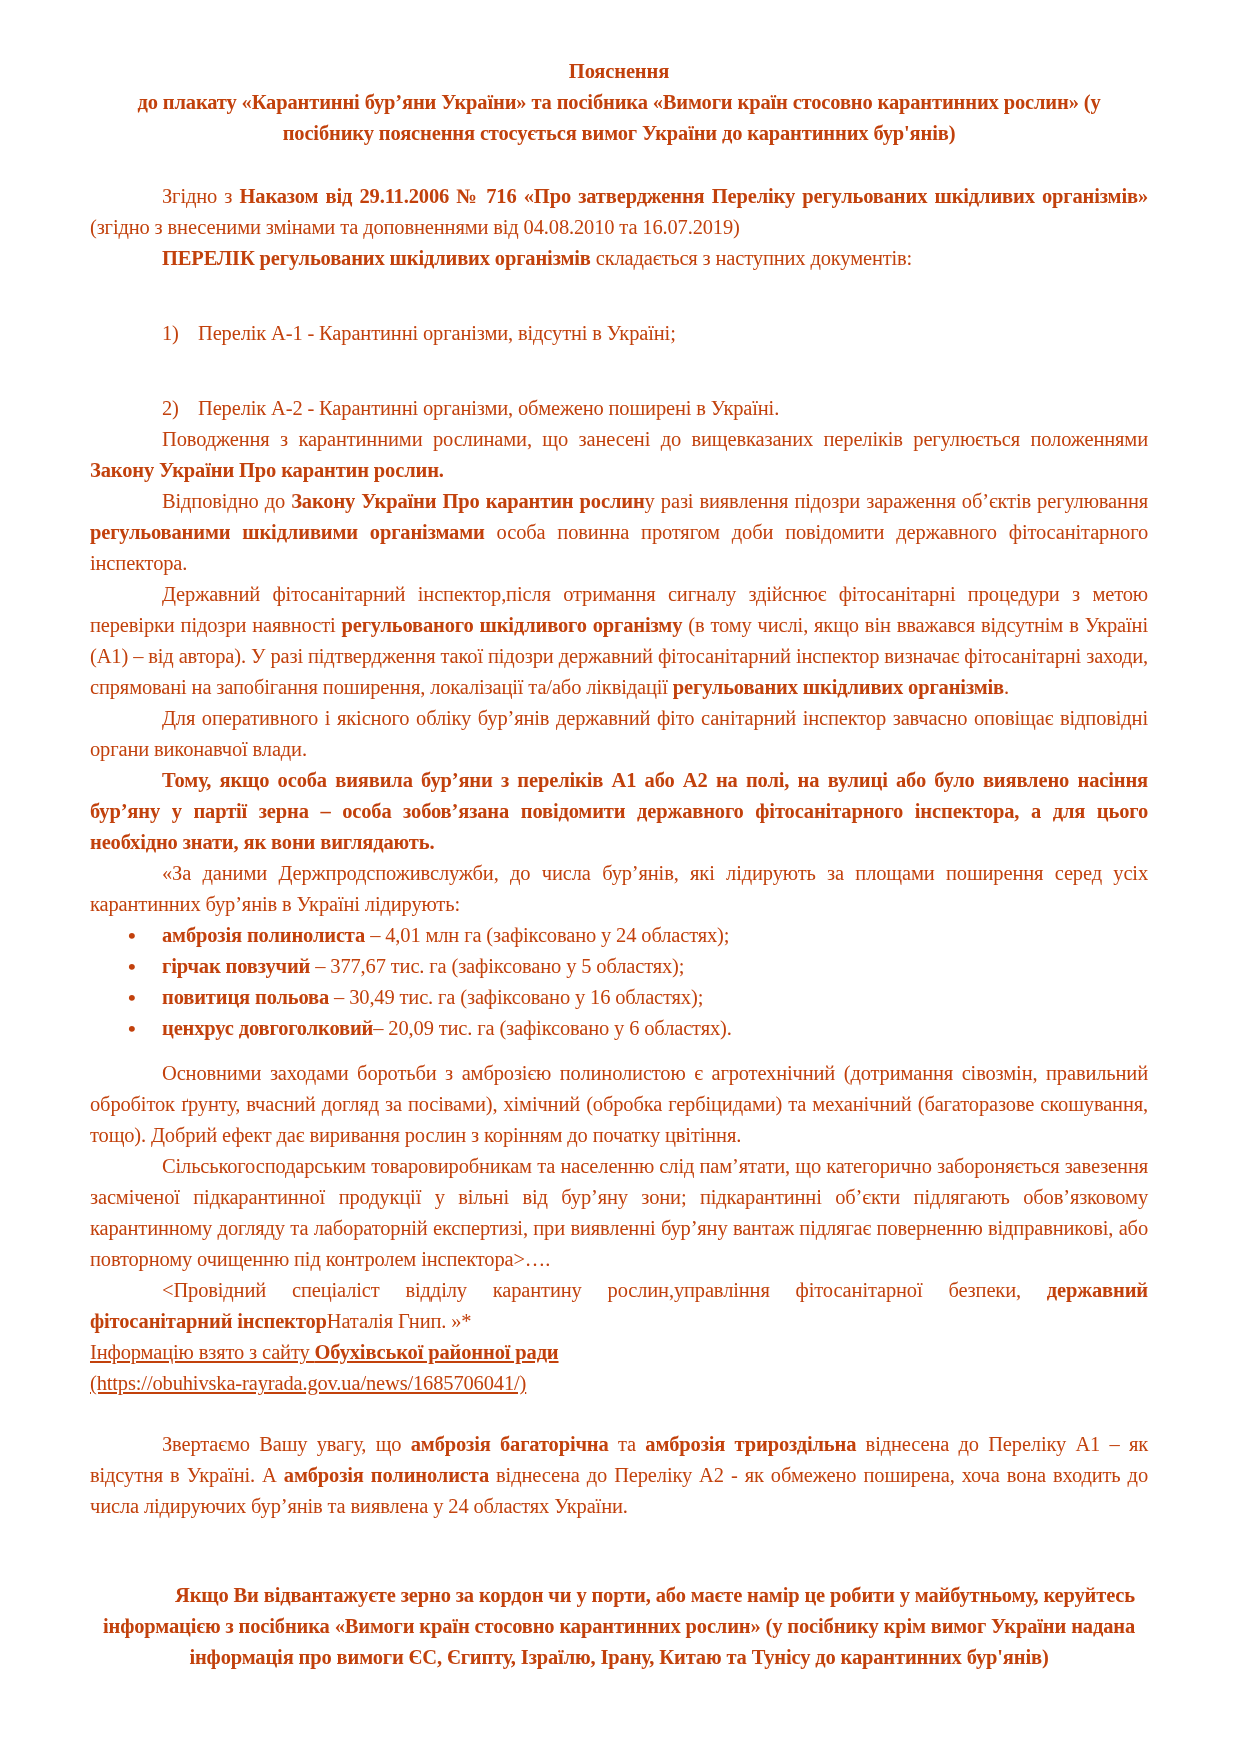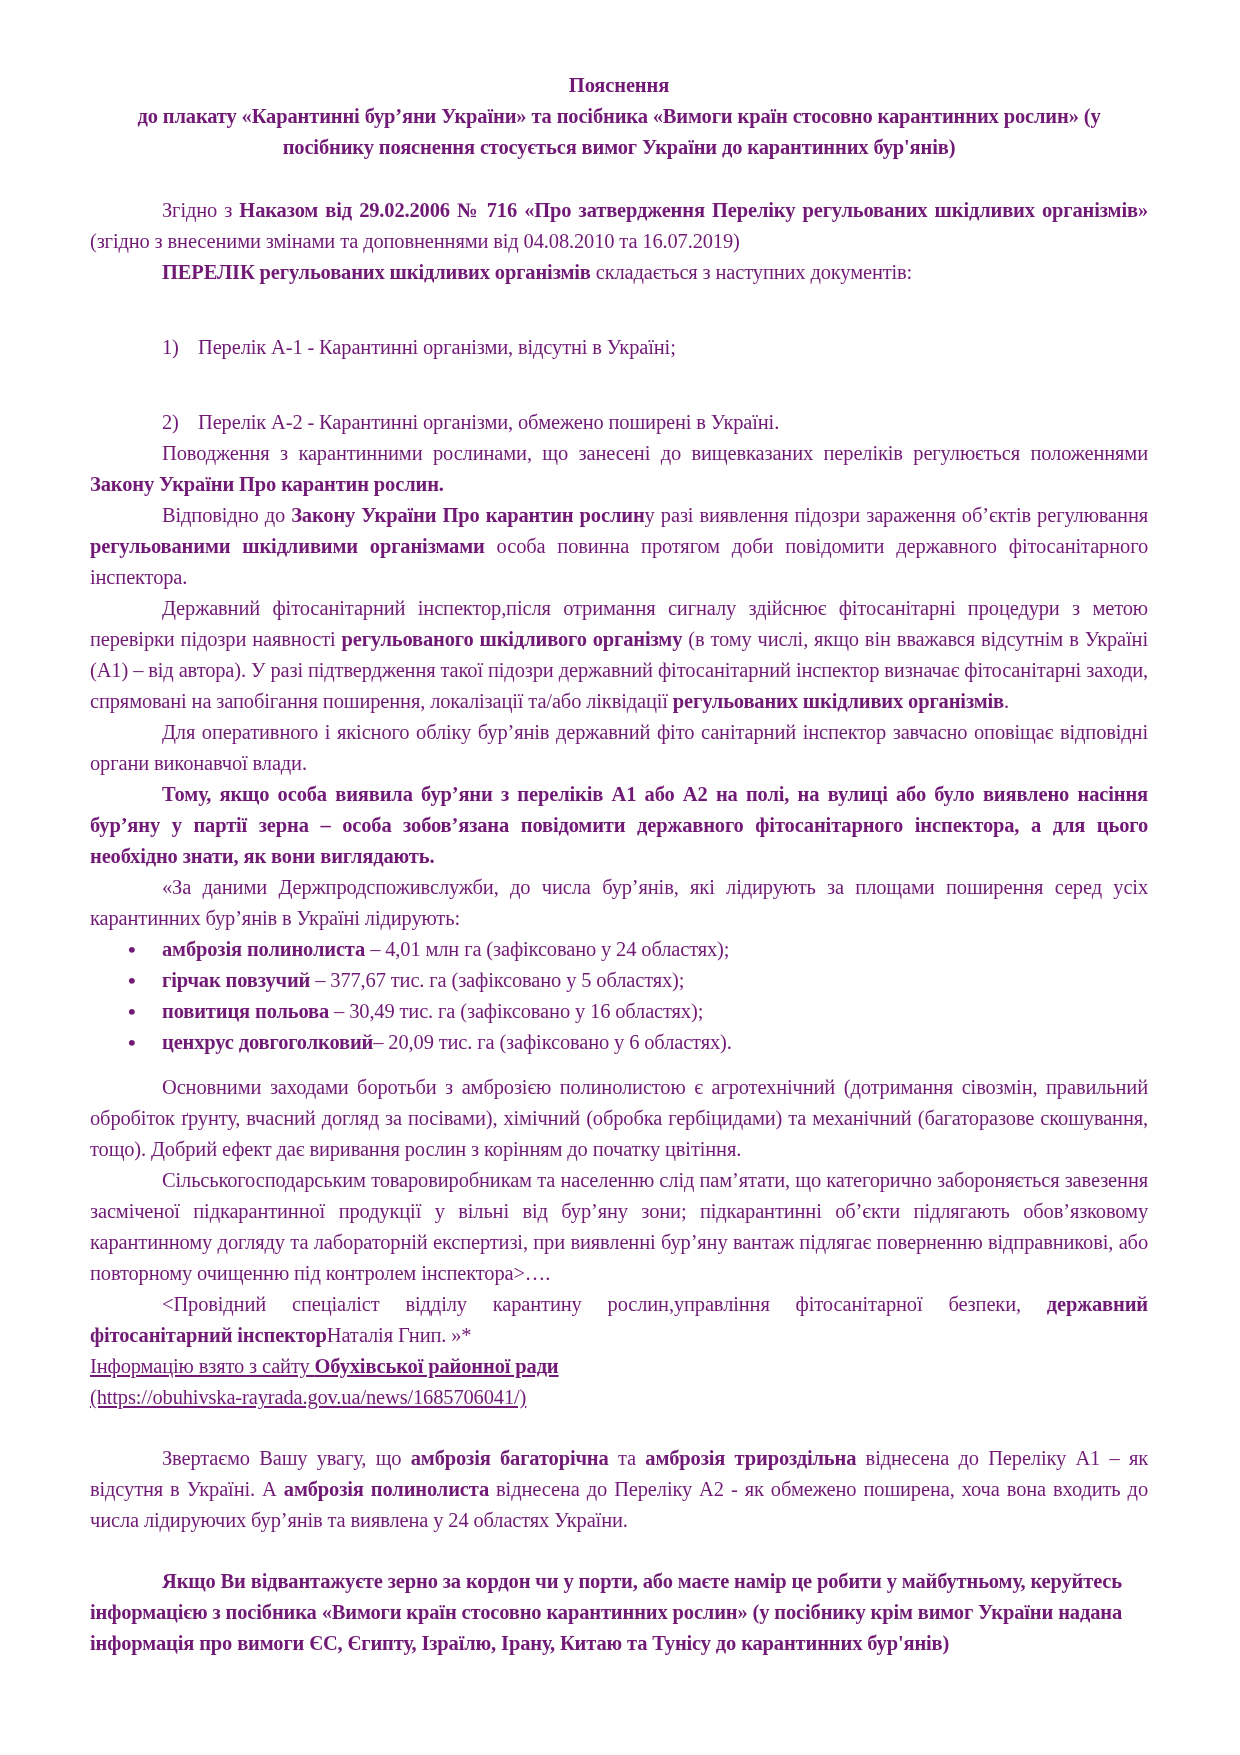--- a/index.html
+++ b/index.html
@@ -1,48 +1,48 @@
 <!DOCTYPE html>
 <html><head>
 <meta charset="utf-8">
 <style>
   html, body { margin: 0; padding: 0; background: #ffffff; }
   body { width: 1240px; height: 1755px; overflow: hidden; position: relative; }
   .page {
-    position: absolute; left: 90px; top: 70px; width: 1058px;
+    position: absolute; left: 90px; top: 56px; width: 1058px;
     font-family: "Liberation Serif", "DejaVu Serif", serif;
-    font-size: 20.5px; line-height: 31px; color: #701a75;
+    font-size: 20.5px; line-height: 31px; color: #c2410c;
     letter-spacing: -0.15px;
   }
   .center { text-align: center; font-weight: bold; }
   .title { margin-bottom: 0; }
   .subtitle { margin-bottom: 32px; }
   p { margin: 0; text-align: justify; }
   .ind { text-indent: 72px; }
   b { font-weight: bold; }
   .num-item { padding-left: 72px; margin-top: 44px; }
   .num-item span.n { display: inline-block; width: 36px; }
   ul.bullets { list-style: none; margin: 0; padding: 0 0 0 38px; }
   ul.bullets li { position: relative; padding-left: 34px; }
   ul.bullets li::before {
     content: "\2022"; position: absolute; left: 0; top: 0; font-weight: bold; font-size: 22px;
   }
   .gap { height: 14px; }
   .gap-lg { height: 30px; }
-  .footer { text-align: left; font-weight: bold; }
+  .footer { text-align: center; font-weight: bold; margin-top: 28px; }
   .footer .first { text-indent: 72px; }
 </style>
 </head>
 <body>
 
 <div class="page">
   <div class="center title">Пояснення</div>
   <div class="center subtitle">до плакату «Карантинні бур’яни України» та посібника «Вимоги країн стосовно карантинних рослин» (у посібнику пояснення стосується  вимог України до карантинних бур'янів)</div>
 
-  <p class="ind"><span>Згідно з </span><b>Наказом від 29.02.2006  № 716 «Про затвердження Переліку регульованих шкідливих організмів»</b><span> (згідно з внесеними змінами та доповненнями від 04.08.2010 та 16.07.2019)</span></p>
+  <p class="ind"><span>Згідно з </span><b>Наказом від 29.11.2006  № 716 «Про затвердження Переліку регульованих шкідливих організмів»</b><span> (згідно з внесеними змінами та доповненнями від 04.08.2010 та 16.07.2019)</span></p>
 
   <p class="ind"><b>ПЕРЕЛІК регульованих шкідливих організмів</b><span> складається з наступних документів:</span></p>
 
   <div class="num-item"><span class="n">1)</span><span>Перелік А-1 - Карантинні організми, відсутні в Україні;</span></div>
   <div class="num-item"><span class="n">2)</span><span>Перелік А-2 - Карантинні організми, обмежено поширені в Україні.</span></div>
 
 
   <p class="ind"><span>Поводження з карантинними рослинами, що занесені до вищевказаних переліків регулюється положеннями  </span><b>Закону України Про карантин рослин.</b></p>
 
   <p class="ind"><span>Відповідно до </span><b>Закону України Про карантин рослин</b><span>у разі виявлення підозри зараження об’єктів регулювання </span><b>регульованими шкідливими організмами</b><span> особа повинна протягом доби повідомити державного фітосанітарного інспектора.</span></p>

